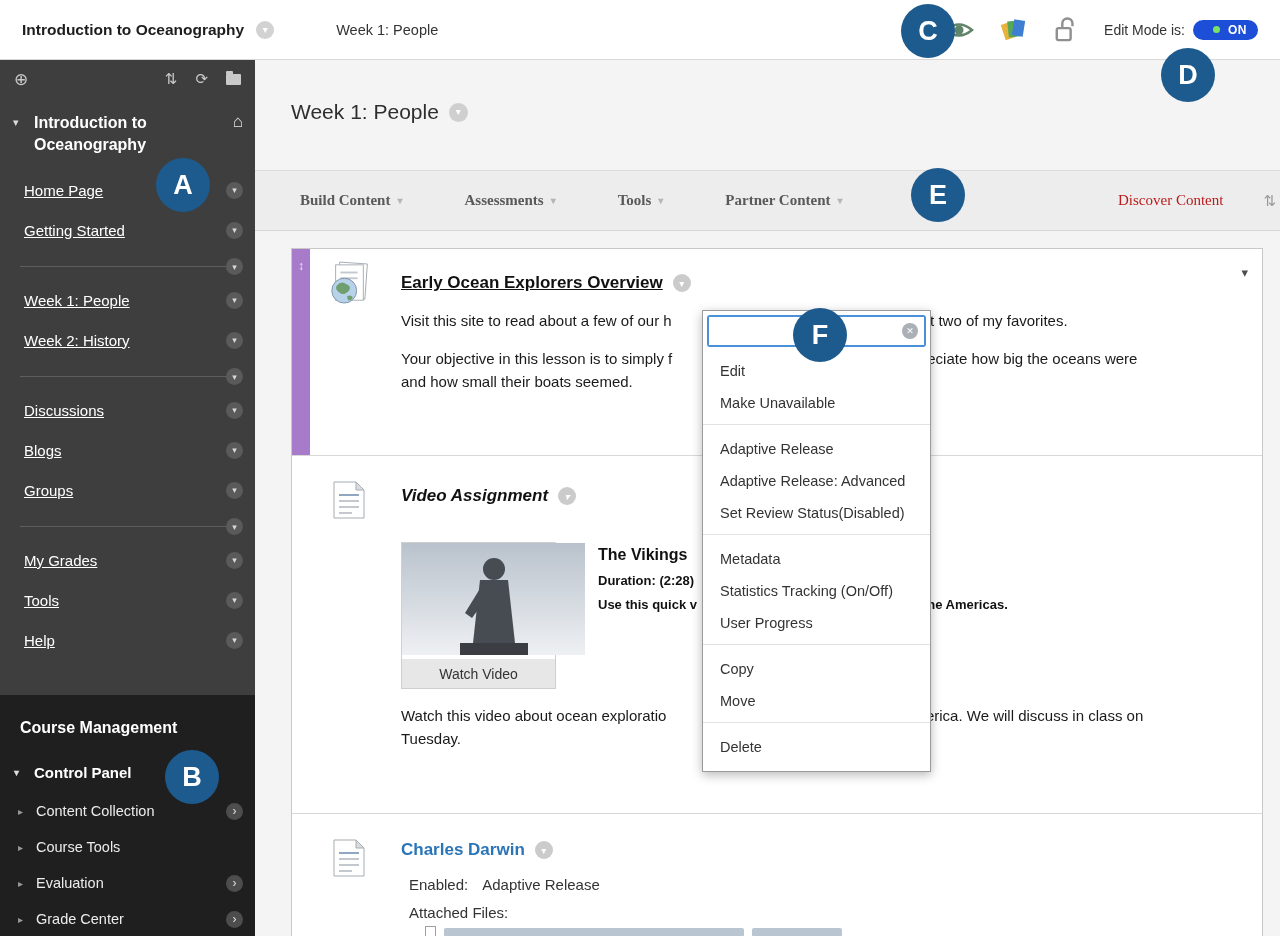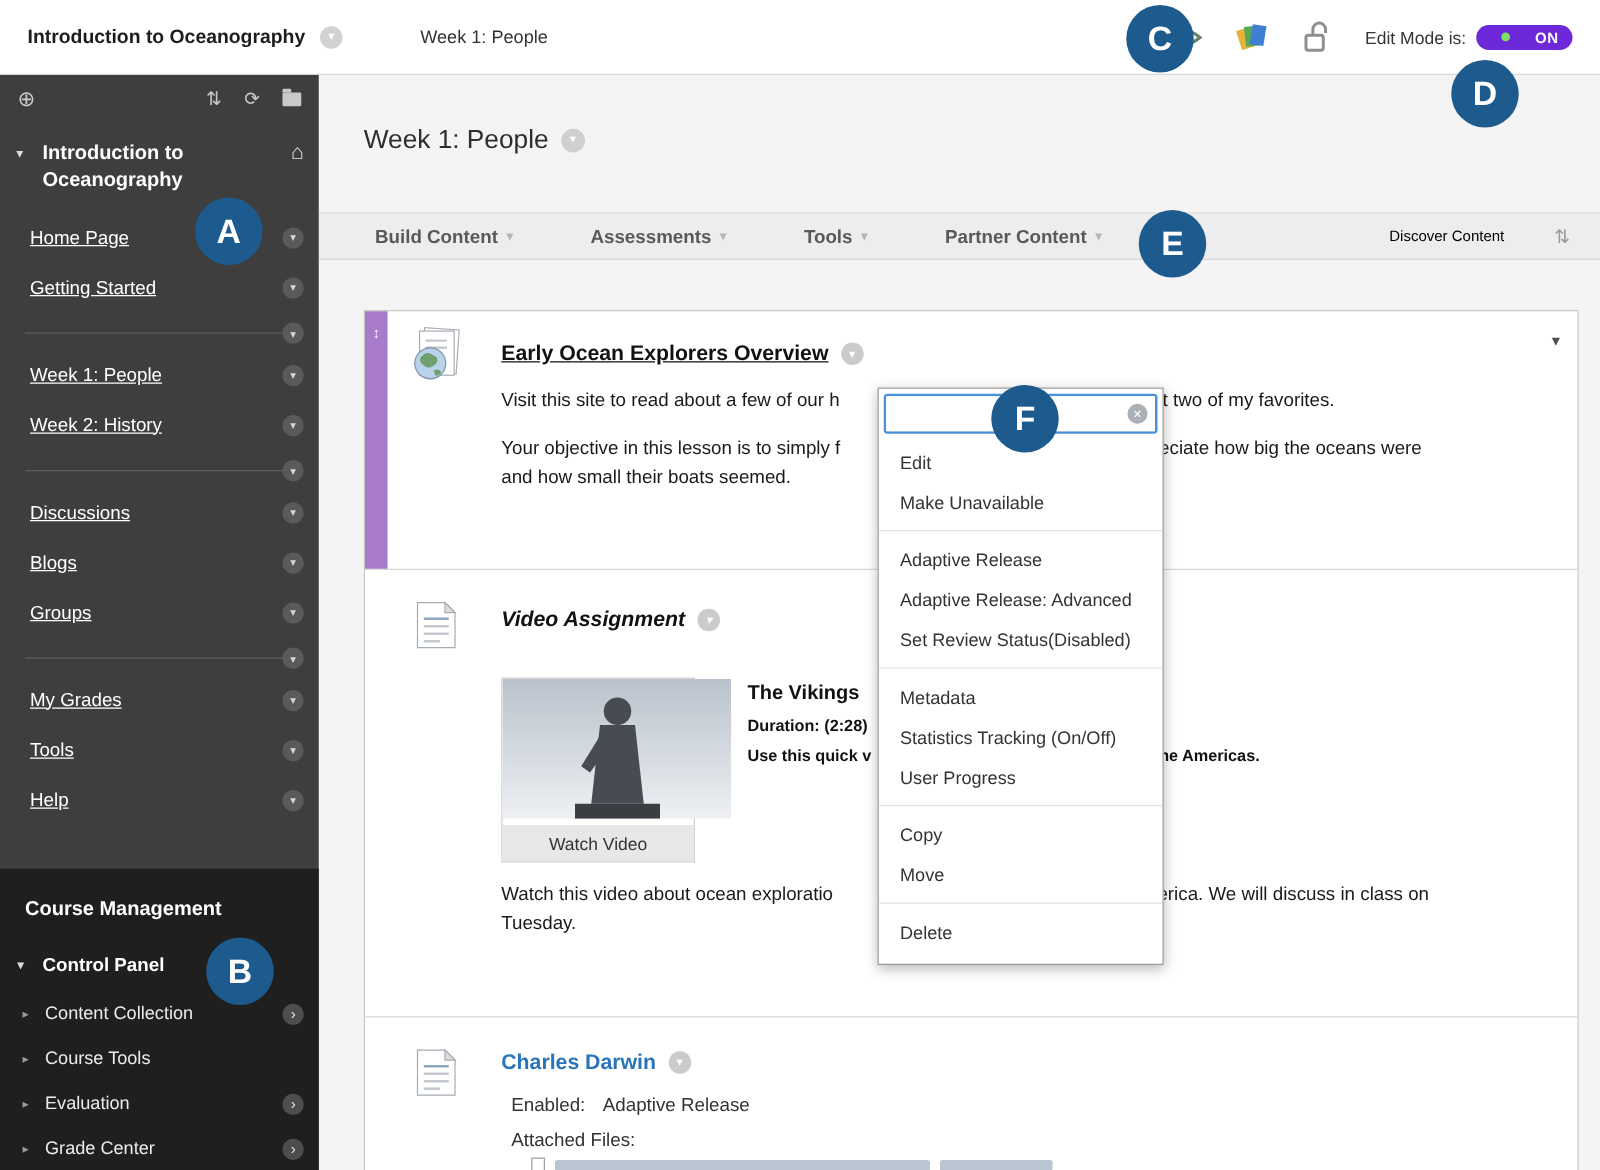--- a/index.html
+++ b/index.html
@@ -17,21 +17,21 @@
   .course-title { font-weight:bold; font-size:15.5px; color:#1d1d1d; margin-left:22px; }
   .chev-circle { display:inline-flex; width:18px; height:18px; border-radius:50%;
     background:#d2d2d2; color:#fff; align-items:center; justify-content:center;
     font-size:10px; line-height:1; flex:0 0 auto; }
   .topbar .chev-circle { margin-left:12px; }
   .crumb { margin-left:62px; font-size:14.5px; color:#333; }
   .topbar-right { margin-left:auto; display:flex; align-items:center; margin-right:22px; gap:26px; }
   .tb-icon { display:inline-flex; align-items:center; justify-content:center; }
   .editmode { display:flex; align-items:center; gap:8px; }
   .editmode-label { font-size:14px; color:#333; }
-  .pill { display:inline-flex; align-items:center; gap:20px; background:#6d28d9;
+  .pill { display:inline-flex; align-items:center; gap:8px; background:#1d4ed8;
     border-radius:12px; padding:3px 11px 3px 20px; }
   .pill .dot { width:7px; height:7px; border-radius:50%; background:#7be364; }
   .pill .on { color:#fff; font-weight:bold; font-size:12px; letter-spacing:.5px; }
 
   
   .sidebar { position:absolute; top:60px; left:0; width:255px; bottom:0;
     background:#3e3e3e; z-index:4; color:#fff; }
   .side-tools { height:38px; display:flex; align-items:center; padding:0 14px; color:#c9c9c9; }
   .side-tools .grow { flex:1; }
   .st-ic { font-size:15px; margin-left:18px; color:#c9c9c9; cursor:pointer; }
@@ -66,28 +66,28 @@
   .r-chev { position:absolute; right:12px; width:17px; height:17px; border-radius:50%;
     background:#4d4d4d; color:#e2e2e2; font-size:12px; line-height:1;
     display:flex; align-items:center; justify-content:center; padding-bottom:1px; }
 
   
   .main { position:absolute; left:255px; top:60px; right:0; bottom:0; }
   .page-title-row { position:absolute; left:36px; top:40px; display:flex; align-items:center; gap:10px; }
   .page-title { font-size:21px; color:#2e2e2e; }
   .page-title-row .chev-circle { width:19px; height:19px; background:#cfcfcf; }
 
-  .action-bar { position:absolute; top:110px; left:0; right:0; height:38px;
+  .action-bar { position:absolute; top:110px; left:0; right:0; height:61px;
     background:#ededed; border-top:1px solid #dcdcdc; border-bottom:1px solid #d6d6d6;
-    display:flex; align-items:center; padding:0 24px 0 45px; }
+    display:flex; align-items:center; padding:0 4px 0 45px;font-family:Liberation Serif, serif; }
   .ab-btn { display:flex; align-items:center; gap:7px; font-weight:bold; font-size:15px;
     color:#595959; margin-right:62px; cursor:pointer; }
   .ab-btn .v { color:#b5b5b5; font-size:10px; }
   .ab-right { margin-left:auto; display:flex; align-items:center; gap:40px; }
-  .discover { font-size:12px; color:#000000; cursor:pointer; }
+  .discover { font-size:15px; color:#b91c1c; cursor:pointer; }
   .sort-ic { color:#9a9a9a; font-size:15px; cursor:pointer; }
 
   .content-list { position:absolute; left:36px; top:188px; width:972px; bottom:-2px;
     background:#fff; border:1px solid #c8c8c8; }
 
   .item { position:relative; border-bottom:1px solid #d8d8d8; }
   .item-1 { height:207px; }
   .item-2 { height:358px; }
   .item-3 { height:200px; border-bottom:none; }
 

